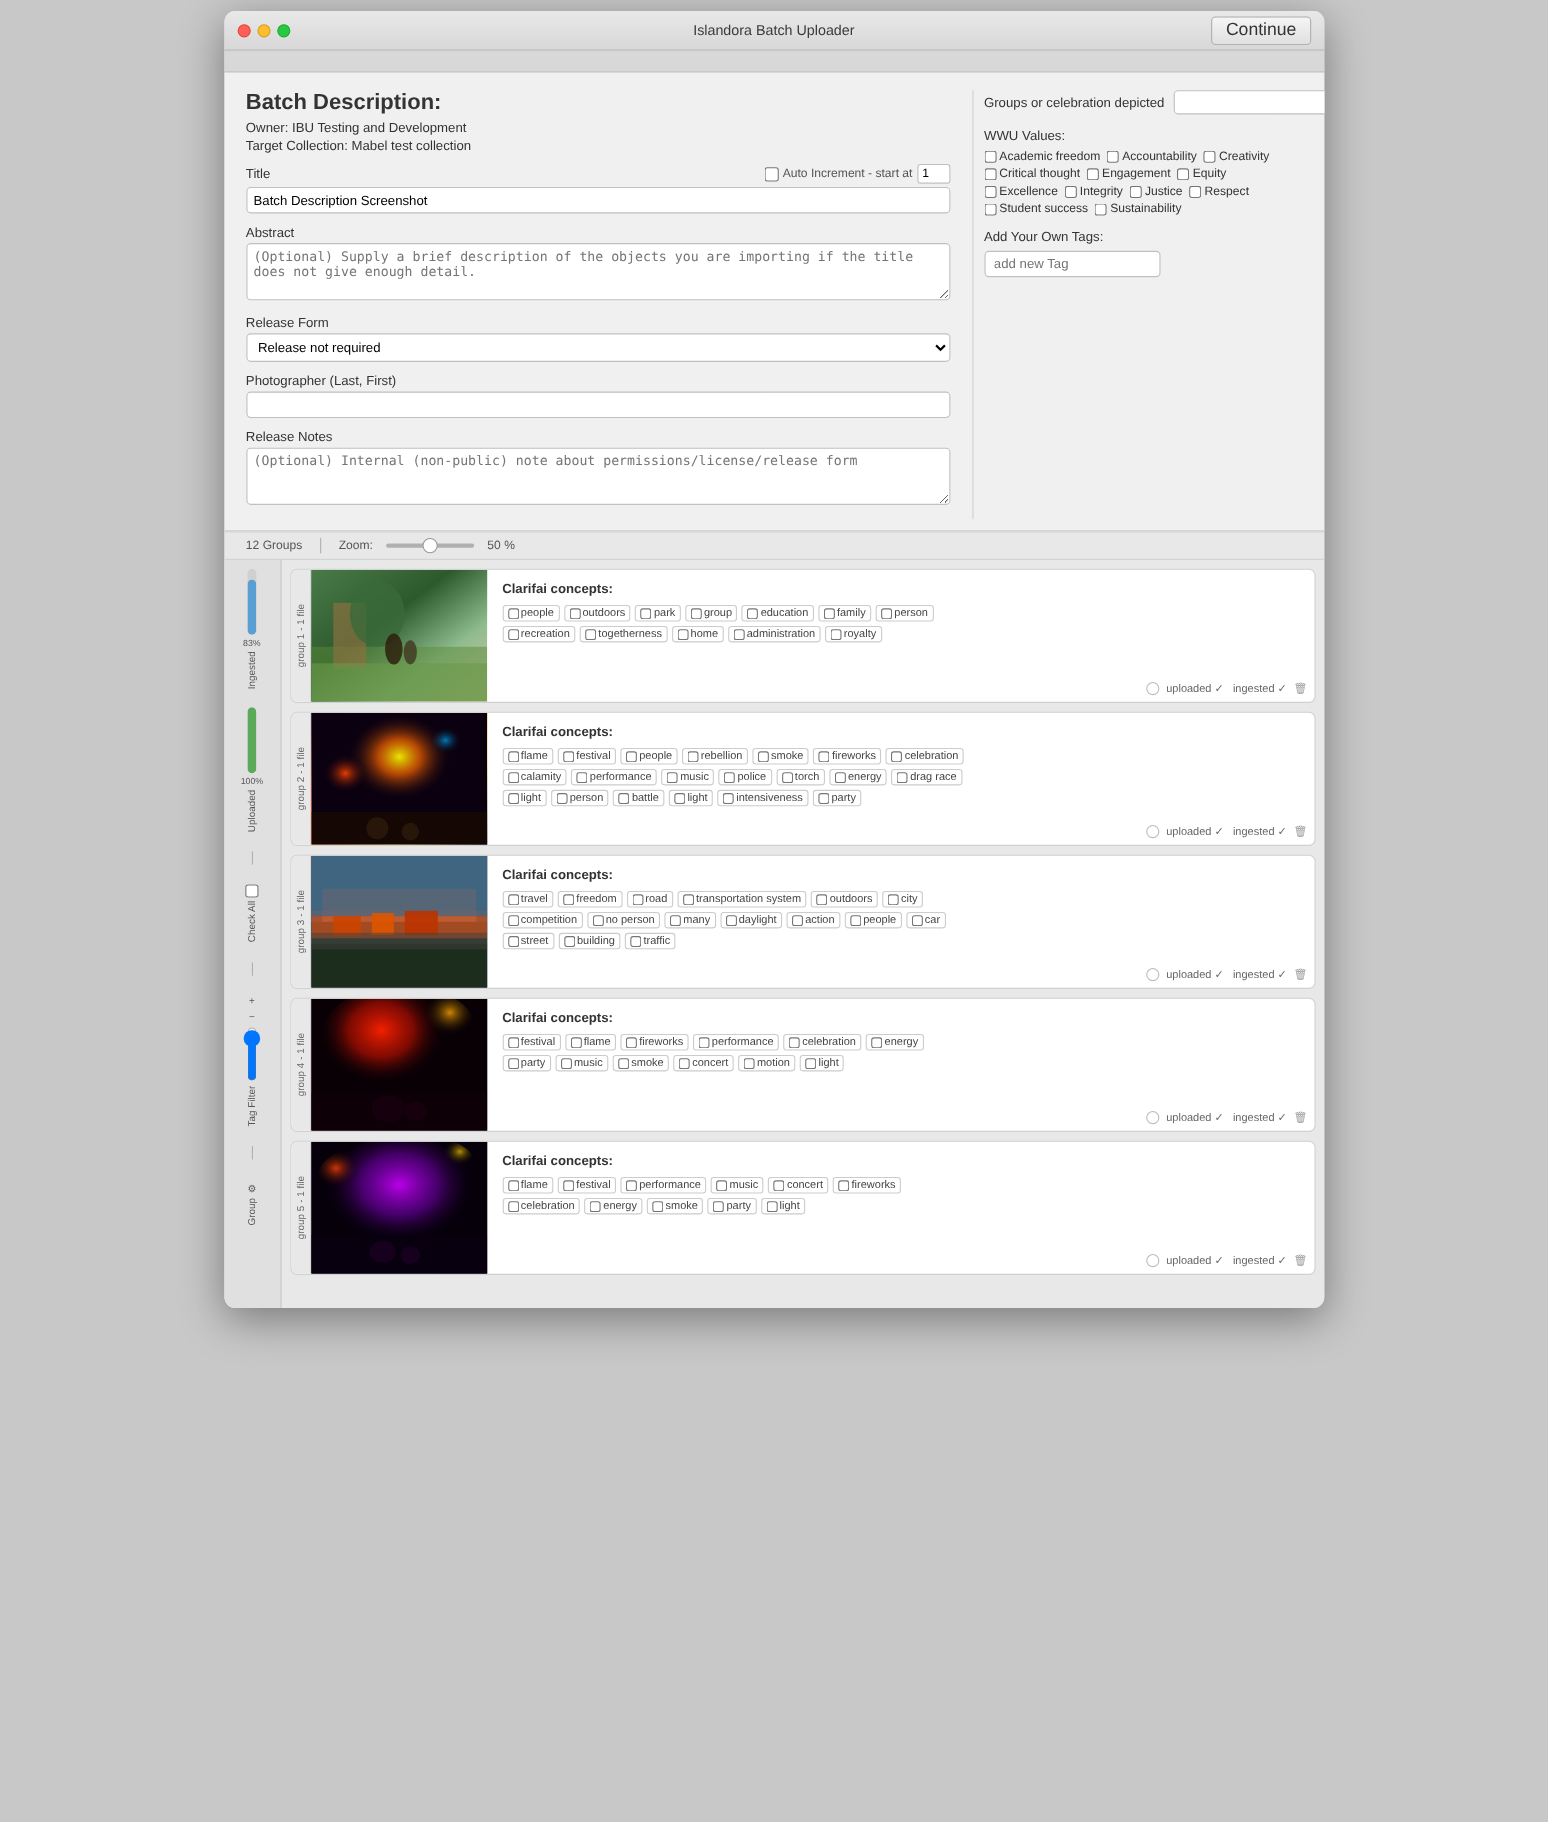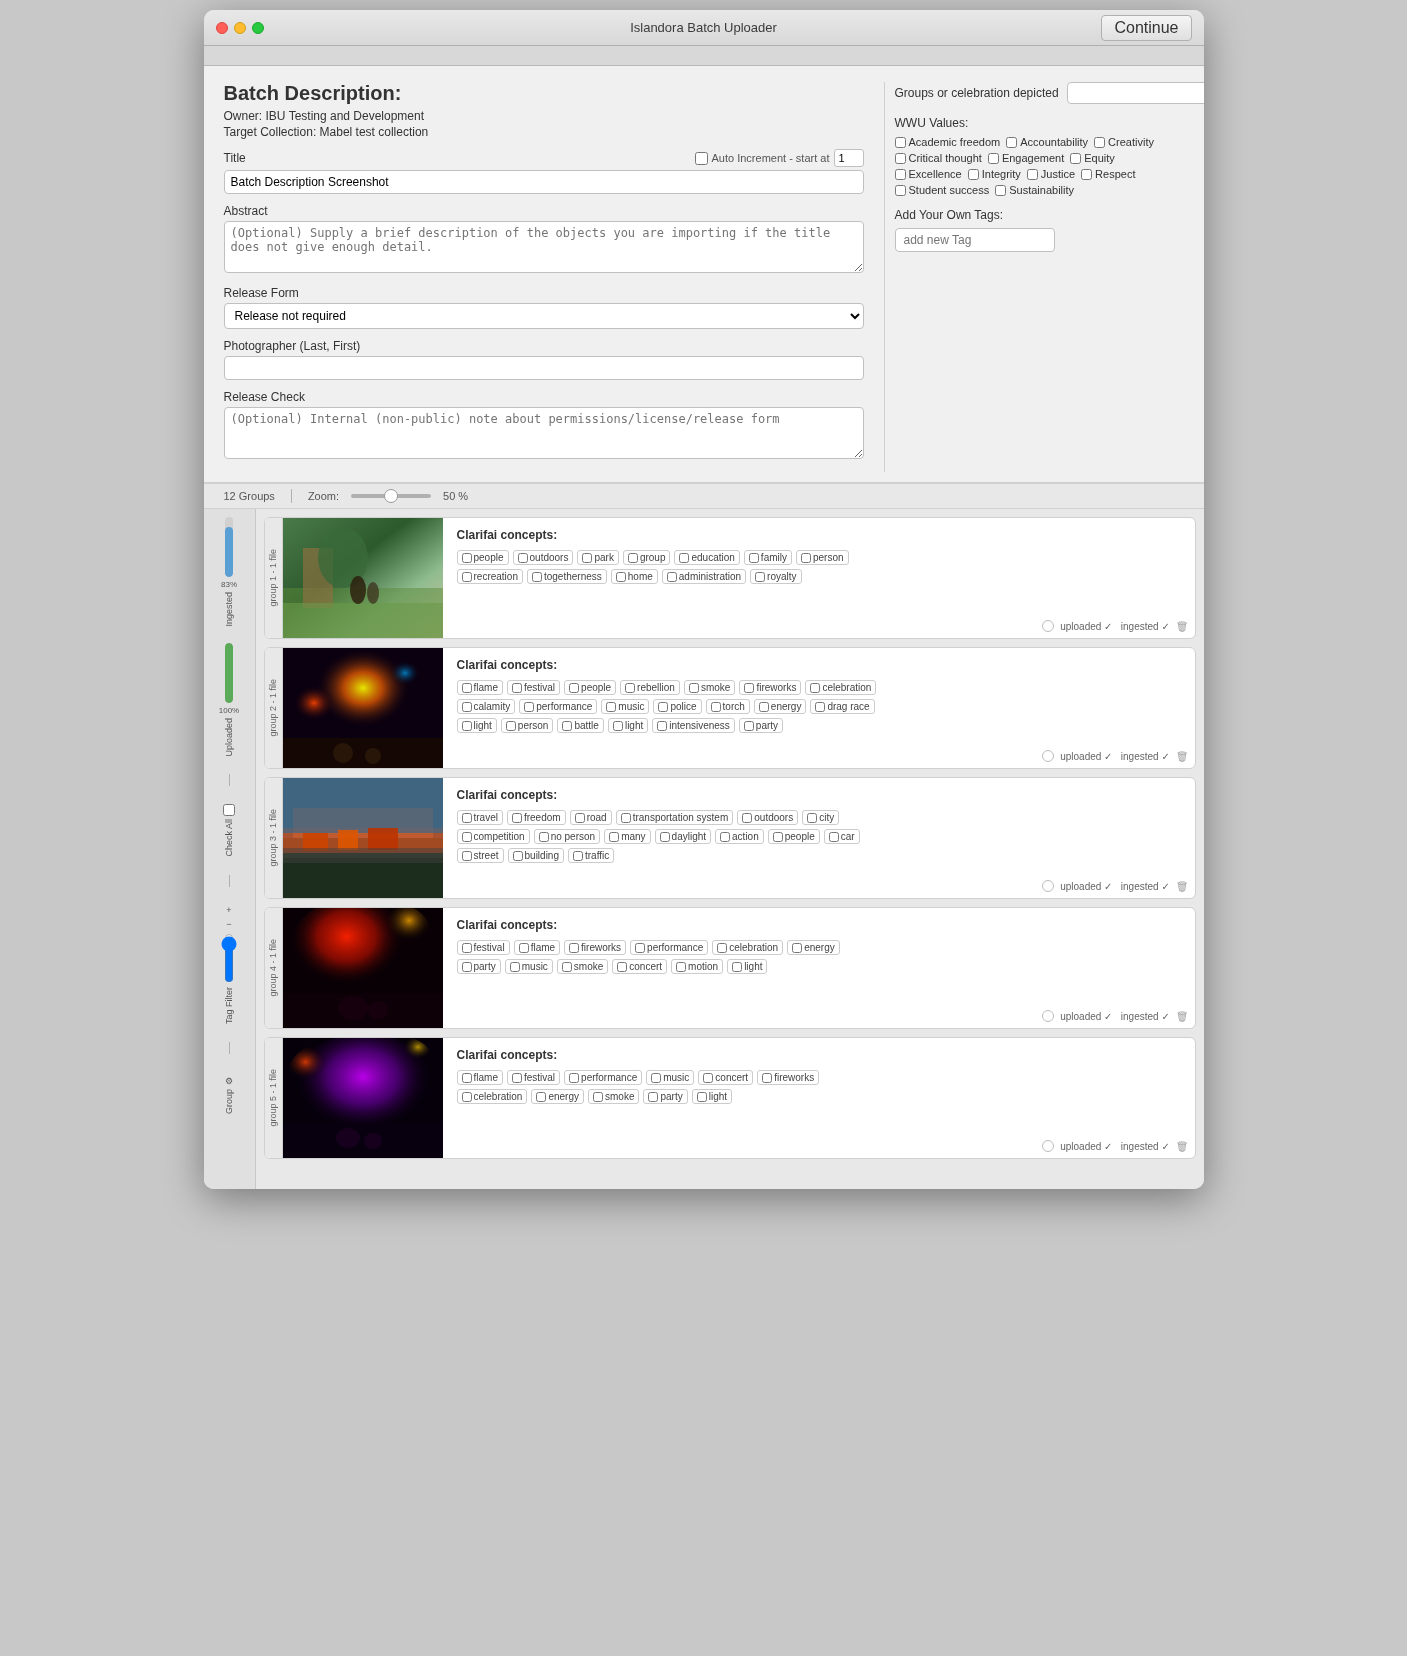--- a/index.html
+++ b/index.html
@@ -351,21 +351,21 @@
           <option>Release not required</option>
         </select>
       </div>
 
       <div class="form-section">
         <label class="form-label">Photographer (Last, First)</label>
         <input class="form-input" type="text" style="">
       </div>
 
       <div class="form-section">
-        <label class="form-label">Release Check</label>
+        <label class="form-label">Release Notes</label>
         <textarea class="form-textarea" rows="3" placeholder="(Optional) Internal (non-public) note about permissions/license/release form" style=""></textarea>
       </div>
     </div>
 
     <div style="width:300px; padding-left:10px; border-left:1px solid #d0d0d0;">
       <div class="groups-row">
         <span class="groups-label">Groups or celebration depicted</span>
         <input class="groups-input" type="text" style="">
       </div>
 

